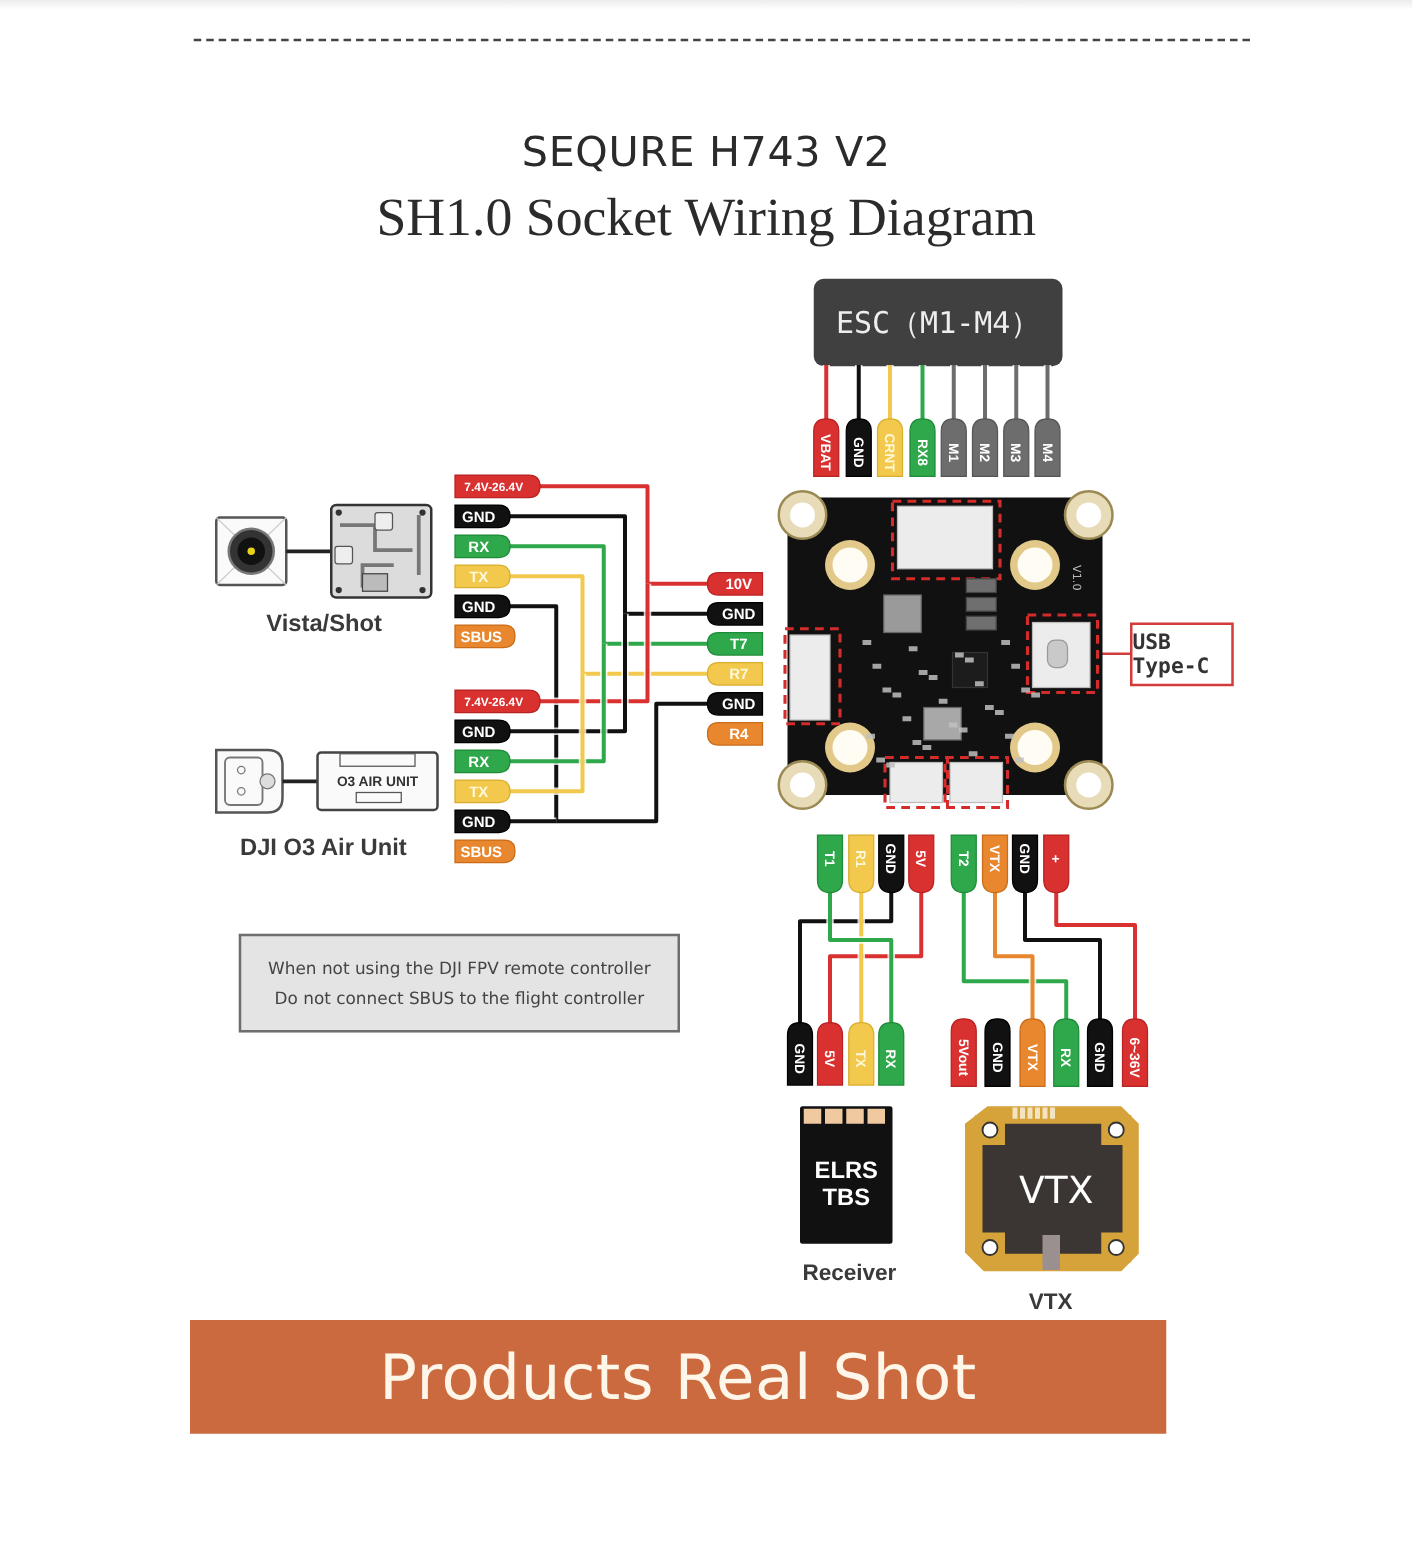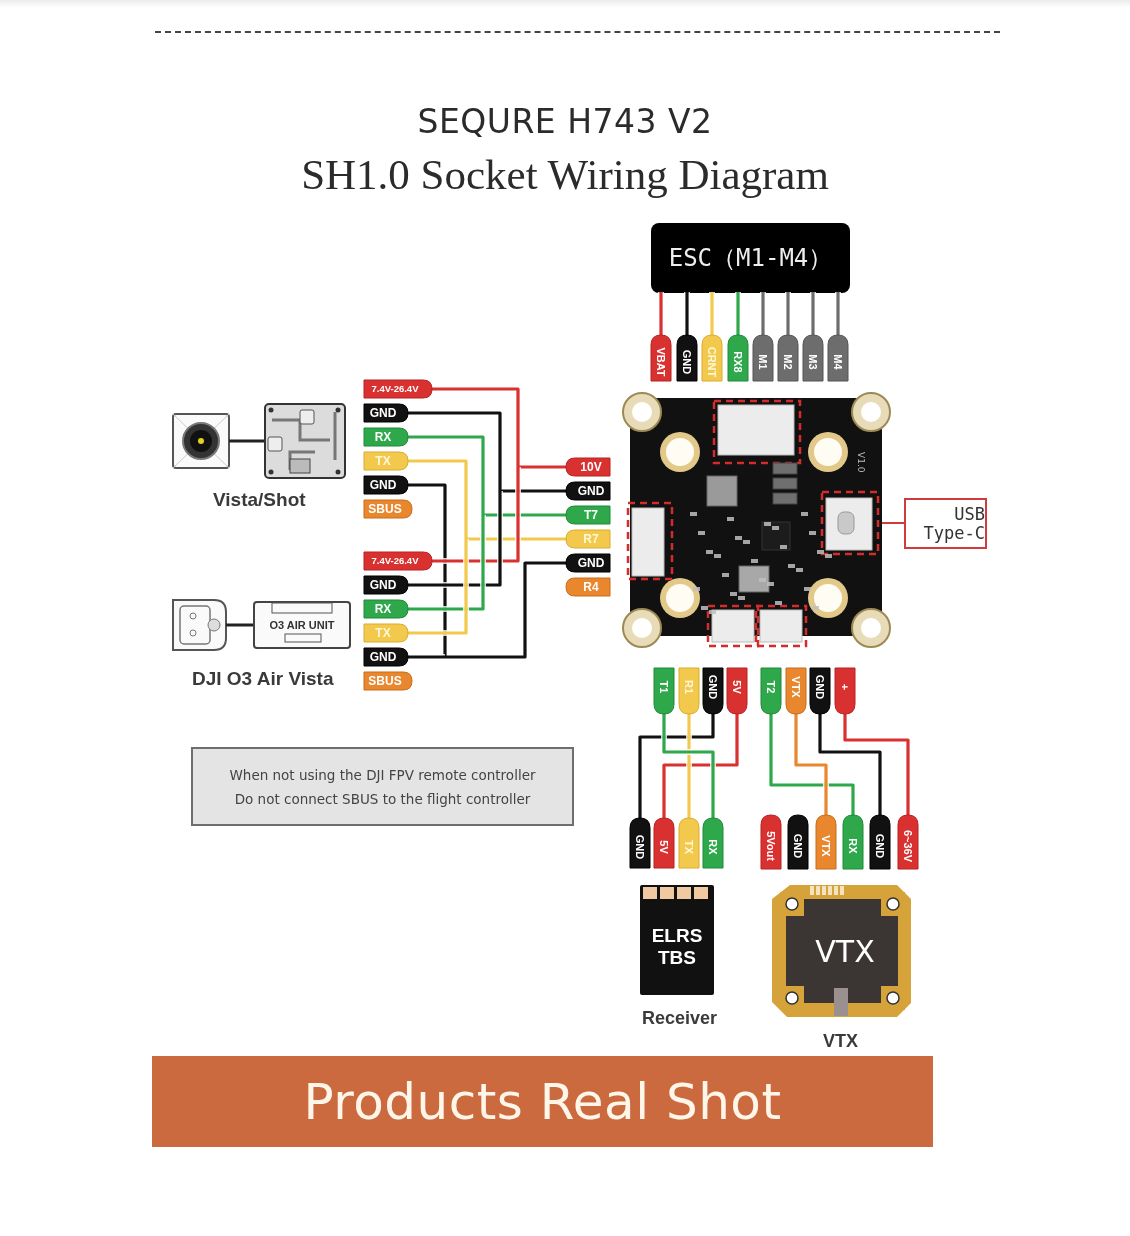--- a/index.html
+++ b/index.html
@@ -4,28 +4,28 @@
 <style>
   html, body { margin:0; padding:0; background:#ffffff; }
   body { width:1130px; height:1236px; position:relative; overflow:hidden; font-family:"DejaVu Sans", sans-serif; }
   .top-shadow { position:absolute; left:0; top:0; width:1130px; height:8px; background:linear-gradient(#ececec,#ffffff); }
   .dash-line { position:absolute; left:155px; top:31px; width:845px; height:0; border-top:2px dashed #444; }
   .title { position:absolute; left:0; width:1130px; text-align:center; color:#2b2b2b; font-family:"DejaVu Sans", sans-serif;margin-top:22px; }
   .title.t1 { top:80px; font-size:33px; letter-spacing:0.5px; }
   .title.t2 { top:128px; font-size:43px;font-family:Liberation Serif, serif; }
   svg#diagram { position:absolute; left:0; top:0; }
   .pin-text { font-family:"Liberation Sans", sans-serif; font-weight:bold; }
-  .note-box { position:absolute; left:191px; top:747px; width:383px; height:79px; background:#e4e4e4; border:2px solid #6e6e6e; box-sizing:border-box;
+  .note-box { position:absolute; left:191px; top:747px; width:353px; height:79px; background:#e4e4e4; border:2px solid #6e6e6e; box-sizing:border-box;
               display:flex; flex-direction:column; justify-content:center; align-items:center; color:#444; font-size:13.5px; line-height:24px; font-family:"DejaVu Sans", sans-serif; }
   .caption { position:absolute; font-family:"Liberation Sans", sans-serif; font-weight:bold; color:#3a3a3a; font-size:19px; white-space:nowrap; }
   .footer-banner { position:absolute; left:152px; top:1056px; width:781px; height:91px; background:#cc6a3f; display:flex; justify-content:center; align-items:center; }
   .footer-banner span { color:#fff6ea; font-size:50px; font-family:"DejaVu Sans", sans-serif; letter-spacing:0.5px; }
   .usb-box { position:absolute; left:904px; top:498px; width:83px; height:51px; border:2px solid #d23b3b; box-sizing:border-box; background:#fff;
-             display:flex; flex-direction:column; justify-content:center; align-items:flex-end; font-family:"DejaVu Sans Mono", monospace; font-size:17px; line-height:19px; color:#333; }
-  .esc-box { position:absolute; left:651px; top:223px; width:199px; height:70px; background:#000000; border-radius:8px;
+             display:flex; flex-direction:column; justify-content:center; align-items:flex-start; font-family:"DejaVu Sans Mono", monospace; font-size:17px; line-height:19px; color:#333;font-weight:bold; }
+  .esc-box { position:absolute; left:651px; top:223px; width:199px; height:70px; background:#404040; border-radius:8px;
              display:flex; justify-content:center; align-items:center; color:#eeeeee; font-family:"DejaVu Sans Mono", monospace; font-size:24px; }
 </style>
 </head>
 <body>
 
 <div class="top-shadow"></div>
 <div class="dash-line"></div>
 <div class="title t1">SEQURE H743 V2</div>
 <div class="title t2">SH1.0 Socket Wiring Diagram</div>
 
@@ -397,21 +397,21 @@
         <text x="880" y="850" text-anchor="middle" fill="#ffffff" font-size="11" class="pin-text" transform="rotate(90 880 846)">GND</text>
       </g>
       <g>
         <path d="M898 869 V825 Q898 815 908 815 Q918 815 918 825 V869 Z" fill="#d93030" stroke="#b82222" stroke-width="1"></path>
         <text x="908" y="850" text-anchor="middle" fill="#ffffff" font-size="11" class="pin-text" transform="rotate(90 908 846)">6~36V</text>
       </g>
     </g>
 </svg>
 
 <div class="caption" style="left:213px; top:489px;">Vista/Shot</div>
-<div class="caption" style="left:192px; top:668px;">DJI O3 Air Vista</div>
+<div class="caption" style="left:192px; top:668px;">DJI O3 Air Unit</div>
 <div class="caption" style="left:642px; top:1008px; font-size:18px;">Receiver</div>
 <div class="caption" style="left:823px; top:1031px; font-size:18px;">VTX</div>
 
 <div class="usb-box">
   <span>USB</span>
   <span>Type-C</span>
 </div>
 
 <div class="note-box">
   <span>When not using the DJI FPV remote controller</span>

